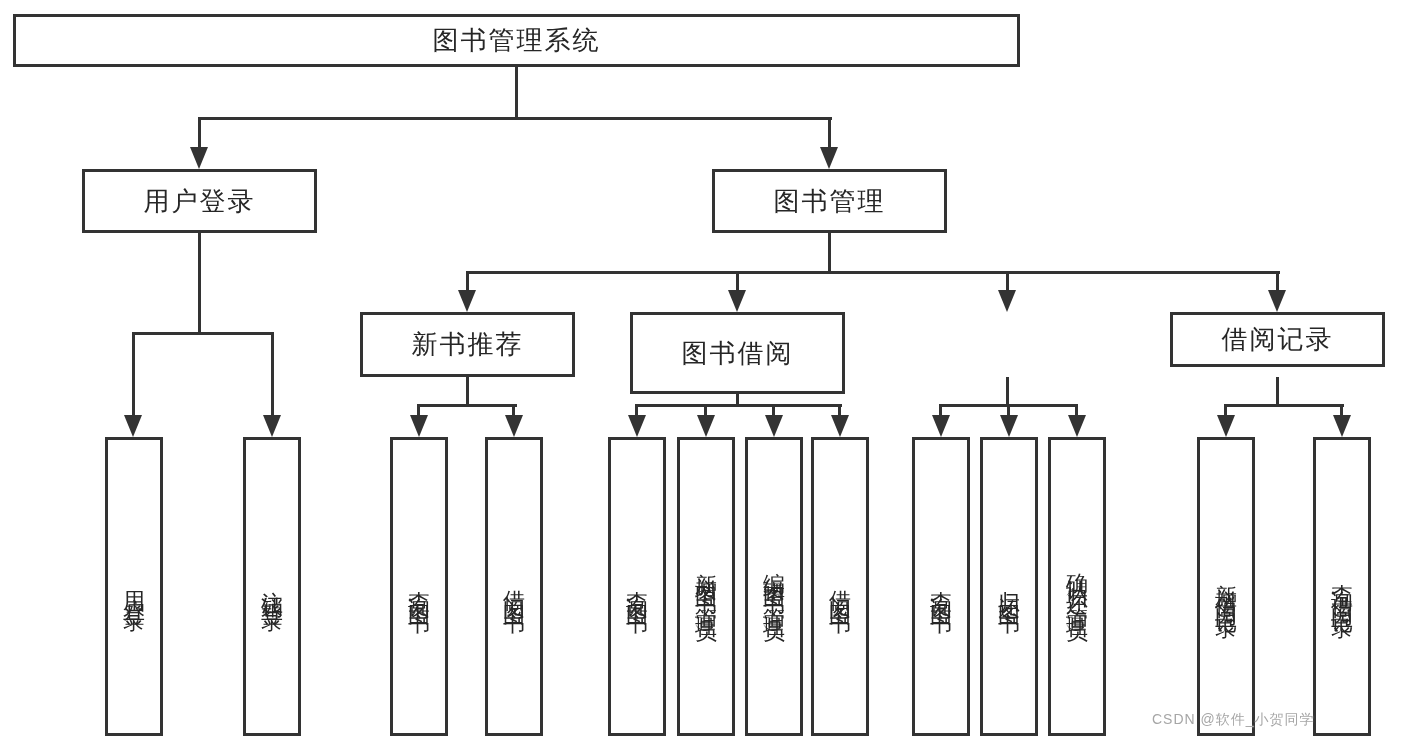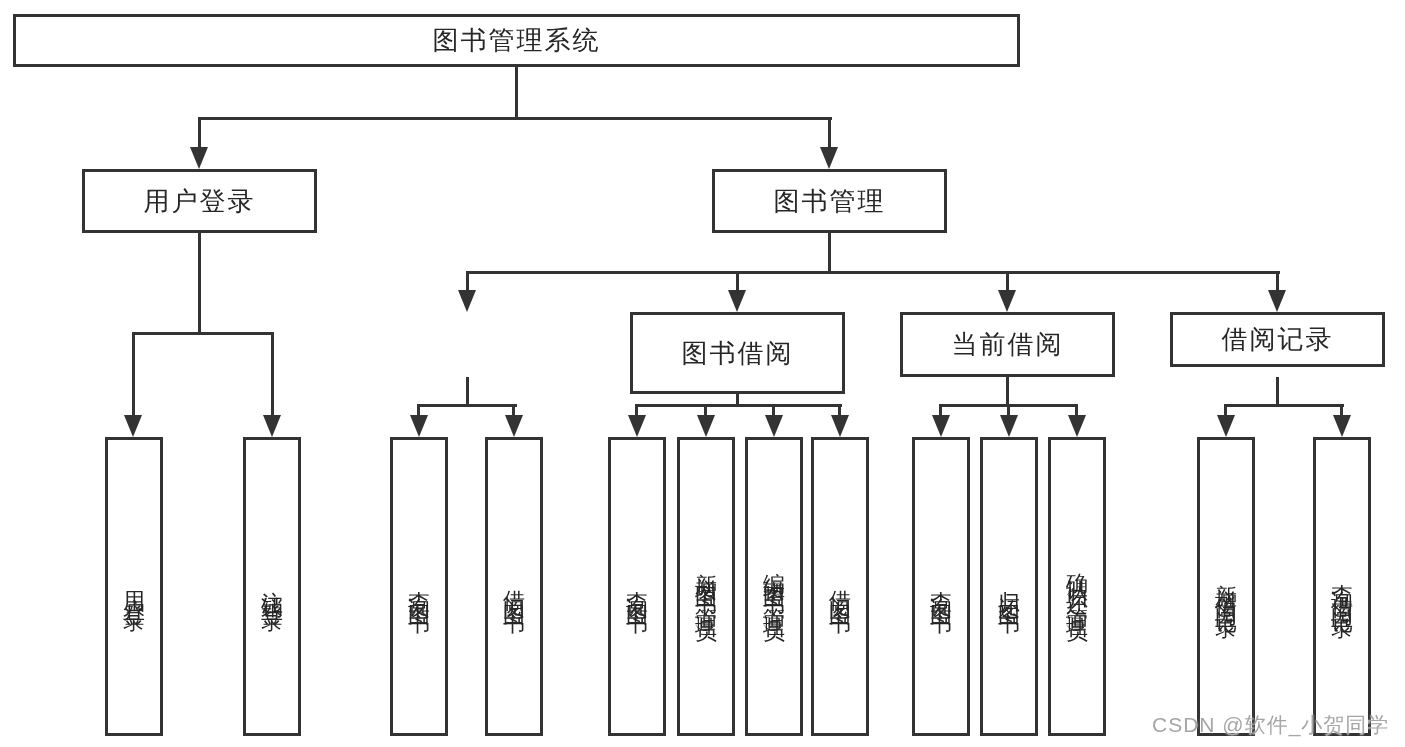--- a/index.html
+++ b/index.html
@@ -22,21 +22,21 @@
   .vl{position:absolute;width:3px;background:#333333;z-index:1;}
   .hl{position:absolute;height:3px;background:#333333;z-index:1;}
   
   .ah{
     position:absolute;width:0;height:0;z-index:1;
     border-left:9px solid transparent;border-right:9px solid transparent;
     border-top:22px solid #333333;
   }
   .watermark{
     position:absolute;left:1152px;top:711px;z-index:5;
-    font-size:21px;color:#a6a6a6;letter-spacing:1px;white-space:nowrap;
+    font-size:14px;color:#a6a6a6;letter-spacing:1px;white-space:nowrap;
     text-shadow:0 0 2px #ffffff;
   }
 </style>
 </head>
 <body>
 
 <div id="stage">
 
   <div class="vl" style="left:515px;top:66px;height:54px;"></div>
   <div class="hl" style="left:198px;top:117px;width:634px;"></div>
@@ -101,25 +101,25 @@
     <span>图书管理系统</span>
   </div>
 
   <div class="box h-box" style="left:82px;top:169px;width:235px;height:64px;">
     <span>用户登录</span>
   </div>
   <div class="box h-box" style="left:712px;top:169px;width:235px;height:64px;">
     <span>图书管理</span>
   </div>
 
+  <div class="box h-box" style="left:360px;top:312px;width:215px;height:65px;">
+    <span>新书推荐</span>
+  </div>
   <div class="box h-box" style="left:630px;top:312px;width:215px;height:82px;">
     <span>图书借阅</span>
-  </div>
-  <div class="box h-box" style="left:900px;top:312px;width:215px;height:65px;">
-    <span>当前借阅</span>
   </div>
   <div class="box h-box" style="left:1170px;top:312px;width:215px;height:55px;">
     <span>借阅记录</span>
   </div>
 
   <div class="box v-box" style="left:105px;top:437px;width:58px;height:299px;">
     <span>用户登录</span>
   </div>
   <div class="box v-box" style="left:243px;top:437px;width:58px;height:299px;">
     <span>注销登录</span>

